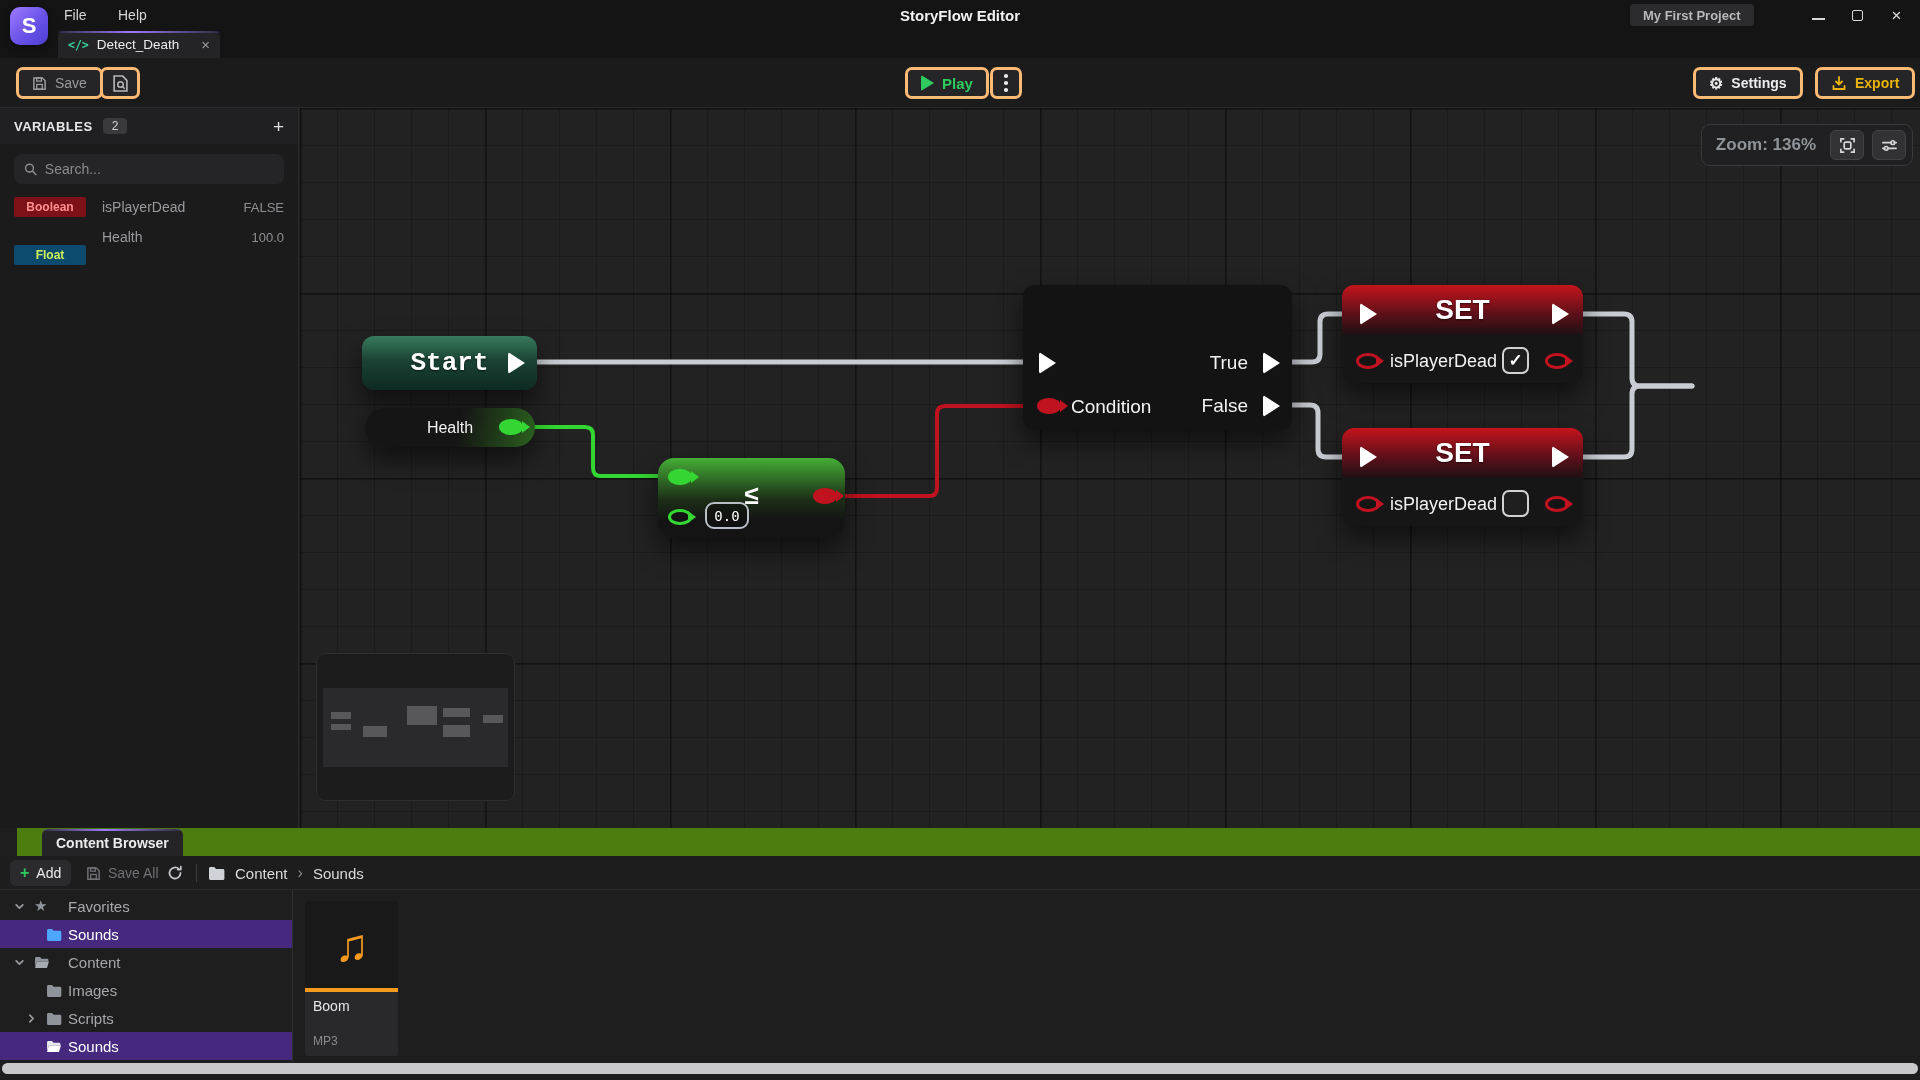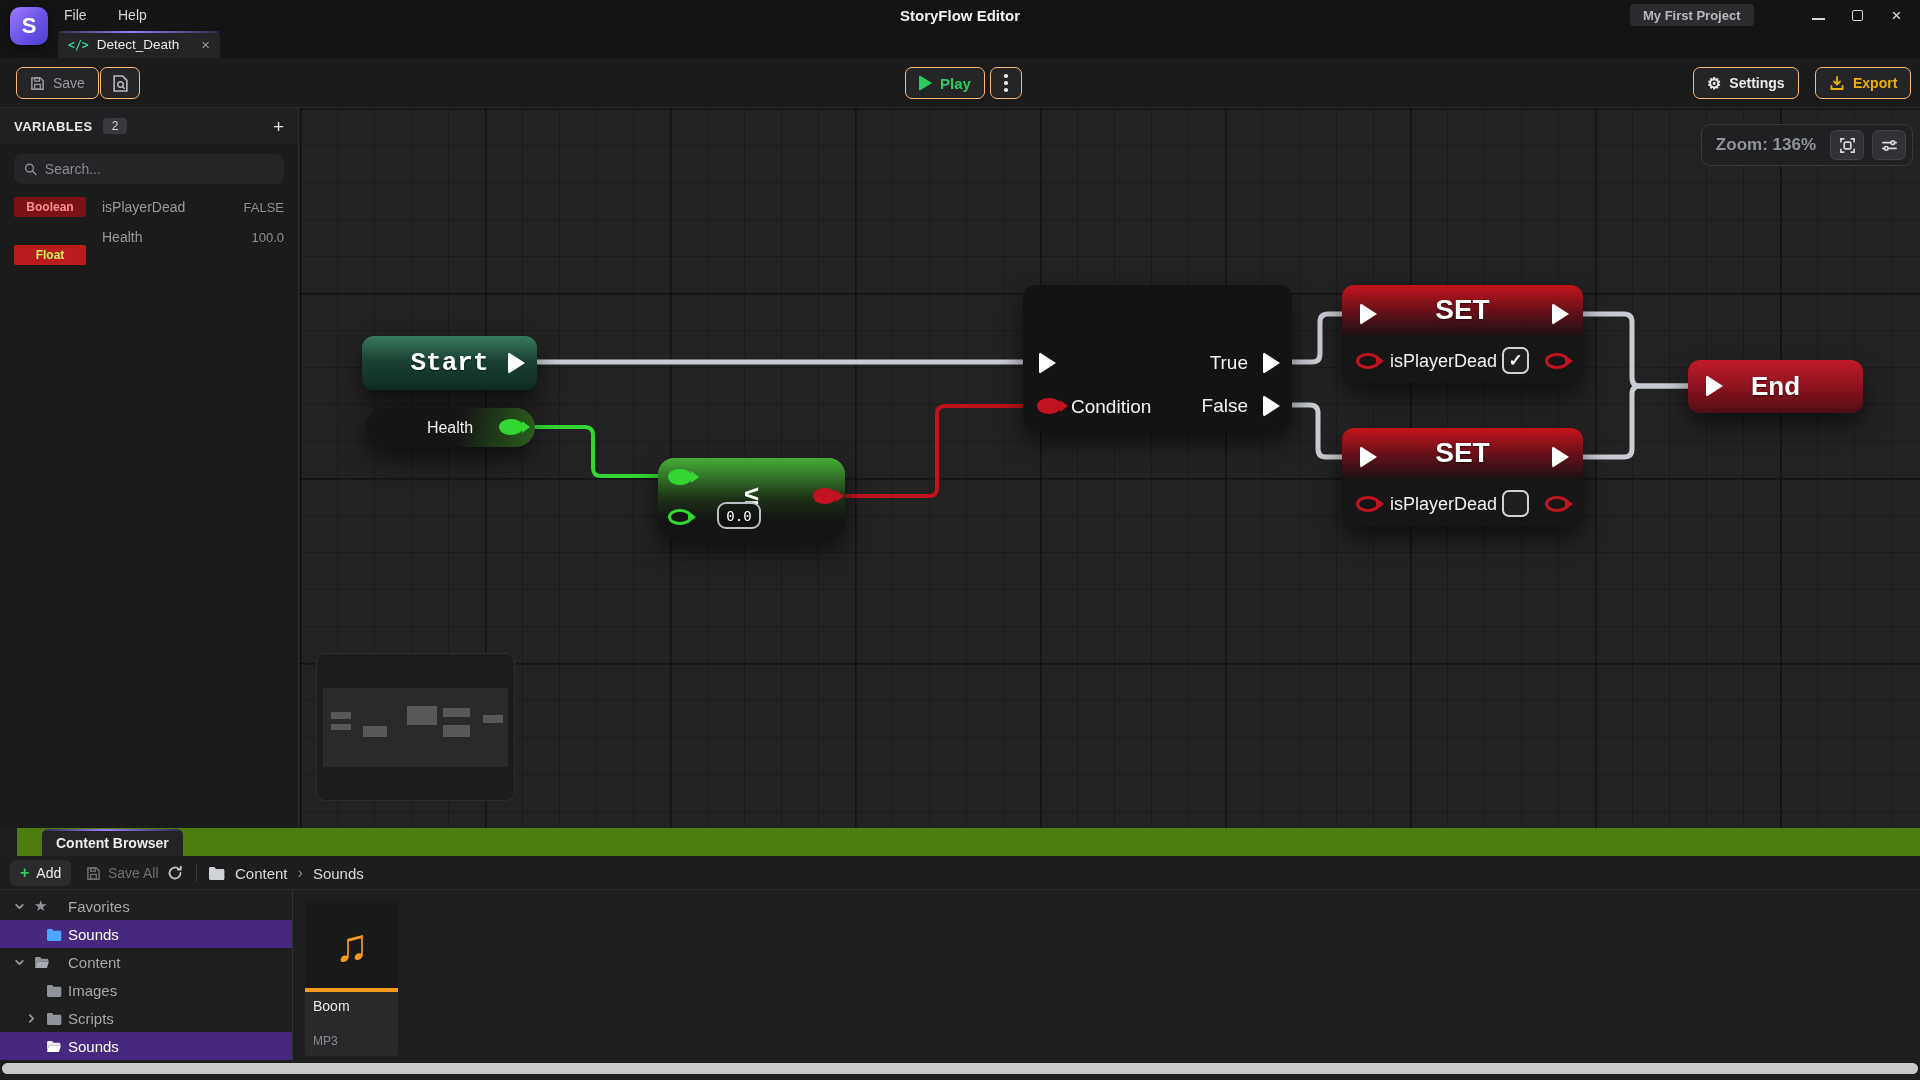--- a/index.html
+++ b/index.html
@@ -34,21 +34,21 @@
   .doc-tab::before{ content:""; position:absolute; top:0; left:0; right:0; height:2px; border-radius:6px 6px 0 0;
     background:linear-gradient(90deg, rgba(140,100,250,.15), #9a7bff 45%, rgba(140,100,250,.12)); }
   .tab-code-icon{ font-family:"DejaVu Sans Mono", monospace; font-size:11.5px; font-weight:bold; color:#35d49a; }
   .tab-label{ font-size:13.5px; color:#ececec; }
   .tab-close{ margin-left:auto; font-size:15px; color:#9a9a9a; }
 
   
   .toolbar{ position:absolute; top:58px; left:0; width:100%; height:50px; background:#1b1b1c;
     border-bottom:1px solid #2a2a2b; }
   .tbtn{ position:absolute; top:9px; height:32px; display:flex; align-items:center; gap:8px;
-    padding:0 13px; background:#252528; border:1px solid #fdba74; border-radius:7px; font-size:14px; }
+    padding:0 13px; background:#252528; border:3px solid #fdba74; border-radius:7px; font-size:14px; }
   .btn-save{ left:16px; color:#9a9a9e; }
   .btn-filesearch{ left:100px; width:40px; justify-content:center; padding:0; }
   .btn-play{ left:905px; color:#2ecc5f; font-weight:bold; font-size:15px; }
   .play-tri{ width:0; height:0; border-top:8px solid transparent; border-bottom:8px solid transparent;
     border-left:13px solid #2ecc5f; border-radius:2px; }
   .btn-kebab{ left:990px; width:32px; justify-content:center; padding:0; flex-direction:column; gap:3.5px; background:#242427; }
   .kebab-dot{ width:3.5px; height:3.5px; border-radius:50%; background:#e8e8e8; }
   .btn-settings{ left:1693px; color:#ececec; font-weight:bold; }
   .gear-glyph{ font-size:16px; color:#e6e6e6; }
   .btn-export{ left:1815px; color:#eab308; font-weight:bold; }
@@ -65,21 +65,21 @@
   .vars-add{ margin-left:auto; font-size:19px; color:#dedede; line-height:1; }
   .search-box{ margin:10px 14px 8px; height:30px; background:#252528; border-radius:8px;
     display:flex; align-items:center; gap:8px; padding:0 10px; }
   .search-box input{ background:transparent; border:none; outline:none; color:#b5b5b5;
     font-size:14px; font-family:"Liberation Sans",sans-serif; width:100%; }
   .search-box input::placeholder{ color:#8a8a8e; }
   .var-row{ height:30px; display:flex; align-items:center; padding:0 14px; }
   .type-pill{ width:72px; text-align:center; border-radius:2px; padding:3px 0;
     font-size:12px; font-weight:bold; }
   .pill-boolean{ background:#7d1118; color:#ff8f8f; }
-  .pill-float{ background:#b91c1c; color:#cef05a;margin-top:36px; }
+  .pill-float{ background:#0c4a6e; color:#cef05a;margin-top:36px; }
   .var-name{ margin-left:16px; font-size:14px; color:#9a9a9e; }
   .var-value{ margin-left:auto; font-size:13px; color:#8f8f93; }
 
   
   .canvas{ position:absolute; left:300px; top:0; width:1620px; height:720px; overflow:hidden;
     background-color:#222223;
     background-image:
       linear-gradient(rgba(0,0,0,.20) 1px, transparent 1px),
       linear-gradient(90deg, rgba(0,0,0,.20) 1px, transparent 1px),
       linear-gradient(rgba(0,0,0,.30) 2px, transparent 2px),
@@ -114,21 +114,21 @@
 
   .node-compare{ left:358px; top:350px; width:187px; height:80px; border-radius:16px;
     background:linear-gradient(180deg,#45ad36 0%,#1c2e16 52%,#141414 78%); }
   .pin-cmp-a{ left:10px; top:11px; }
   .pin-cmp-b{ left:10px; top:51px; }
   .cmp-op{ position:absolute; left:0; right:0; top:22px; text-align:center; font-size:26px;
     font-weight:bold; color:#fff; }
   .cmp-value{ position:absolute; left:47px; top:44px; width:44px; height:27px;
     border:2px solid #b9bdc4; border-radius:9px; background:rgba(10,10,10,.45);
     display:flex; align-items:center; justify-content:center;
-    font-family:"DejaVu Sans Mono",monospace; font-size:14px; color:#fff;margin-left:12px; }
+    font-family:"DejaVu Sans Mono",monospace; font-size:14px; color:#fff; }
   .pin-cmp-out{ right:8px; top:30px; }
 
   .red-header{ position:absolute; left:0; top:0; right:0;
     background:linear-gradient(180deg,#c5141b 0%,#63101a 55%,#1d1113 100%);
     display:flex; align-items:center; justify-content:center; }
   .node-branch{ left:723px; top:177px; width:269px; height:145px; background:#131314; }
   .node-branch .red-header{ height:58px; border-radius:12px 12px 0 0; }
   .node-branch .node-title{ font-size:27px; }
   .exec-branch-in{ position:absolute; left:16px; top:67px; }
   .pin-branch-cond{ left:14px; top:113px; }
@@ -365,24 +365,20 @@
           <span class="node-title">SET</span>
         </div>
         <span class="exec exec-set-in"></span>
         <span class="exec exec-set-out"></span>
         <span class="pin pin-red-outline pin-set-in"></span>
         <span class="set-var-label">isPlayerDead</span>
         <span class="set-checkbox"></span>
         <span class="pin pin-red-outline pin-set-out"></span>
       </div>
 
-      <div class="node node-end">
-        <span class="exec exec-end-in"></span>
-        <span class="node-title">End</span>
-      </div>
 
       <div class="zoom-hud">
         <span class="zoom-label">Zoom: 136%</span>
         <div class="hud-btn">
           <svg class="icon-svg" width="17" height="17" viewBox="0 0 18 18">
               <path d="M2 5V2h3M13 2h3v3M16 13v3h-3M5 16H2v-3" fill="none" stroke="#d6d6d8" stroke-width="1.8" stroke-linecap="round"></path>
               <rect x="5.5" y="5.5" width="7" height="7" rx="1.5" fill="none" stroke="#d6d6d8" stroke-width="1.8"></rect>
             </svg>
         </div>
         <div class="hud-btn">

